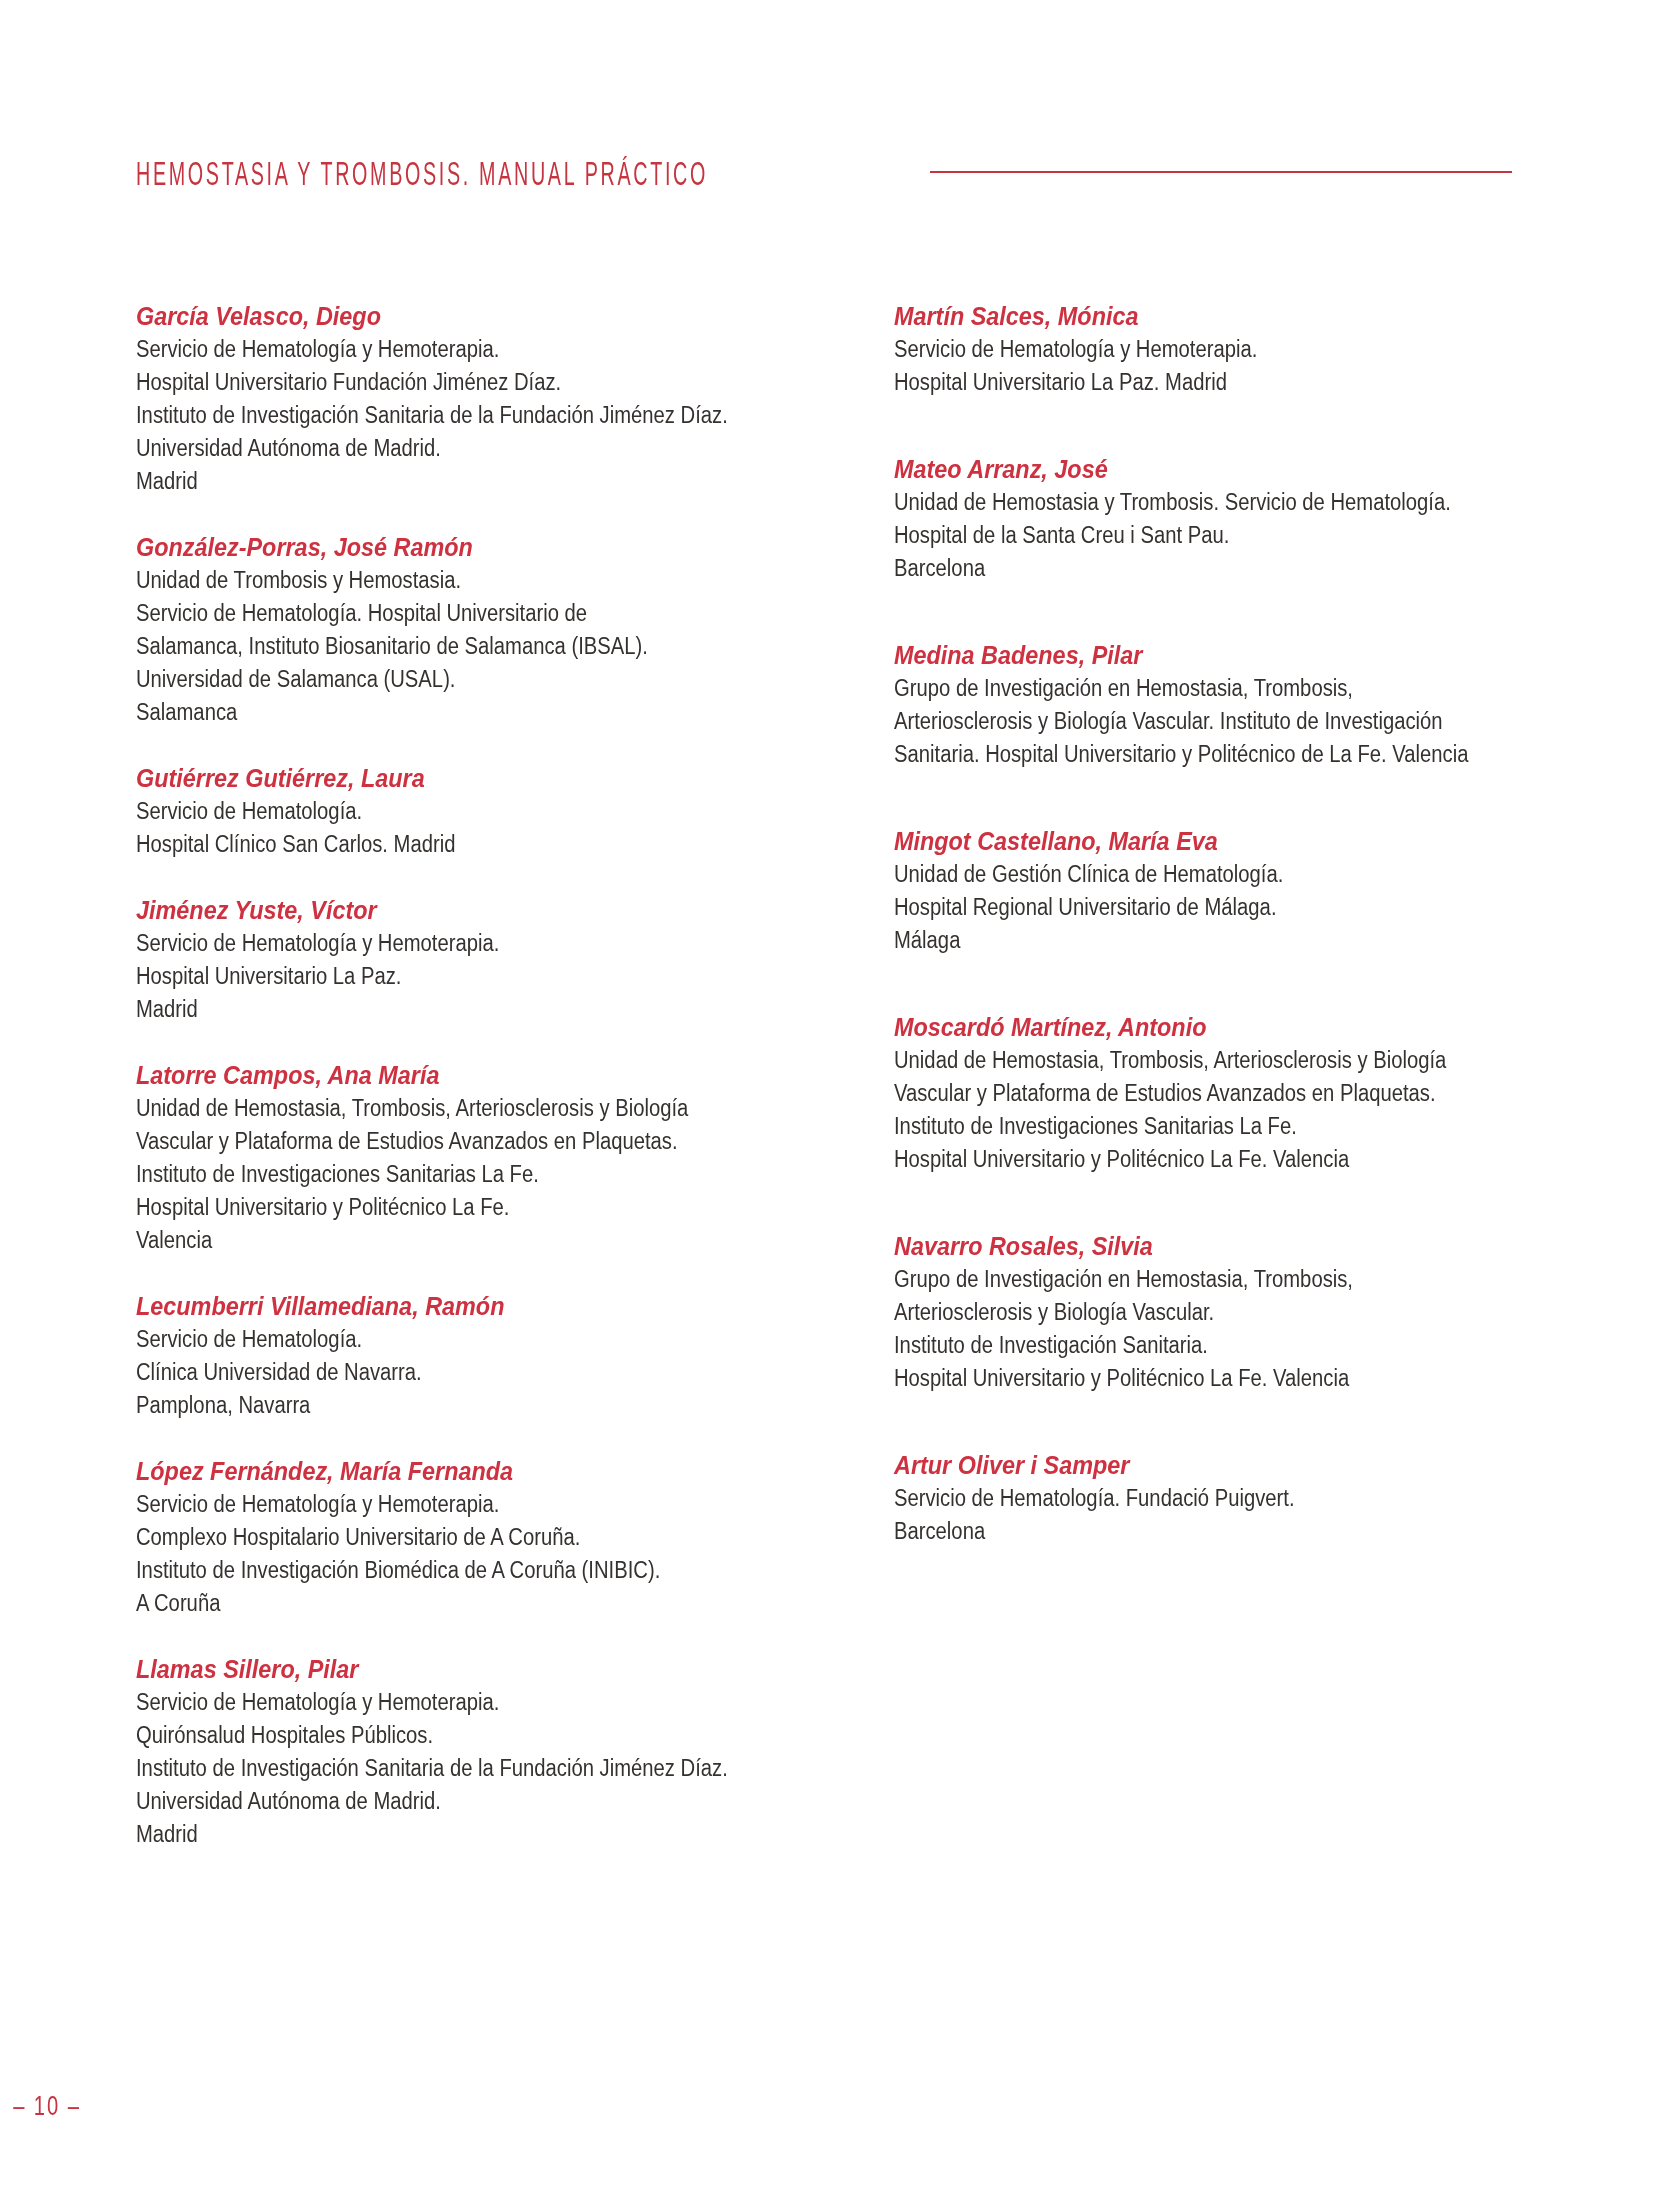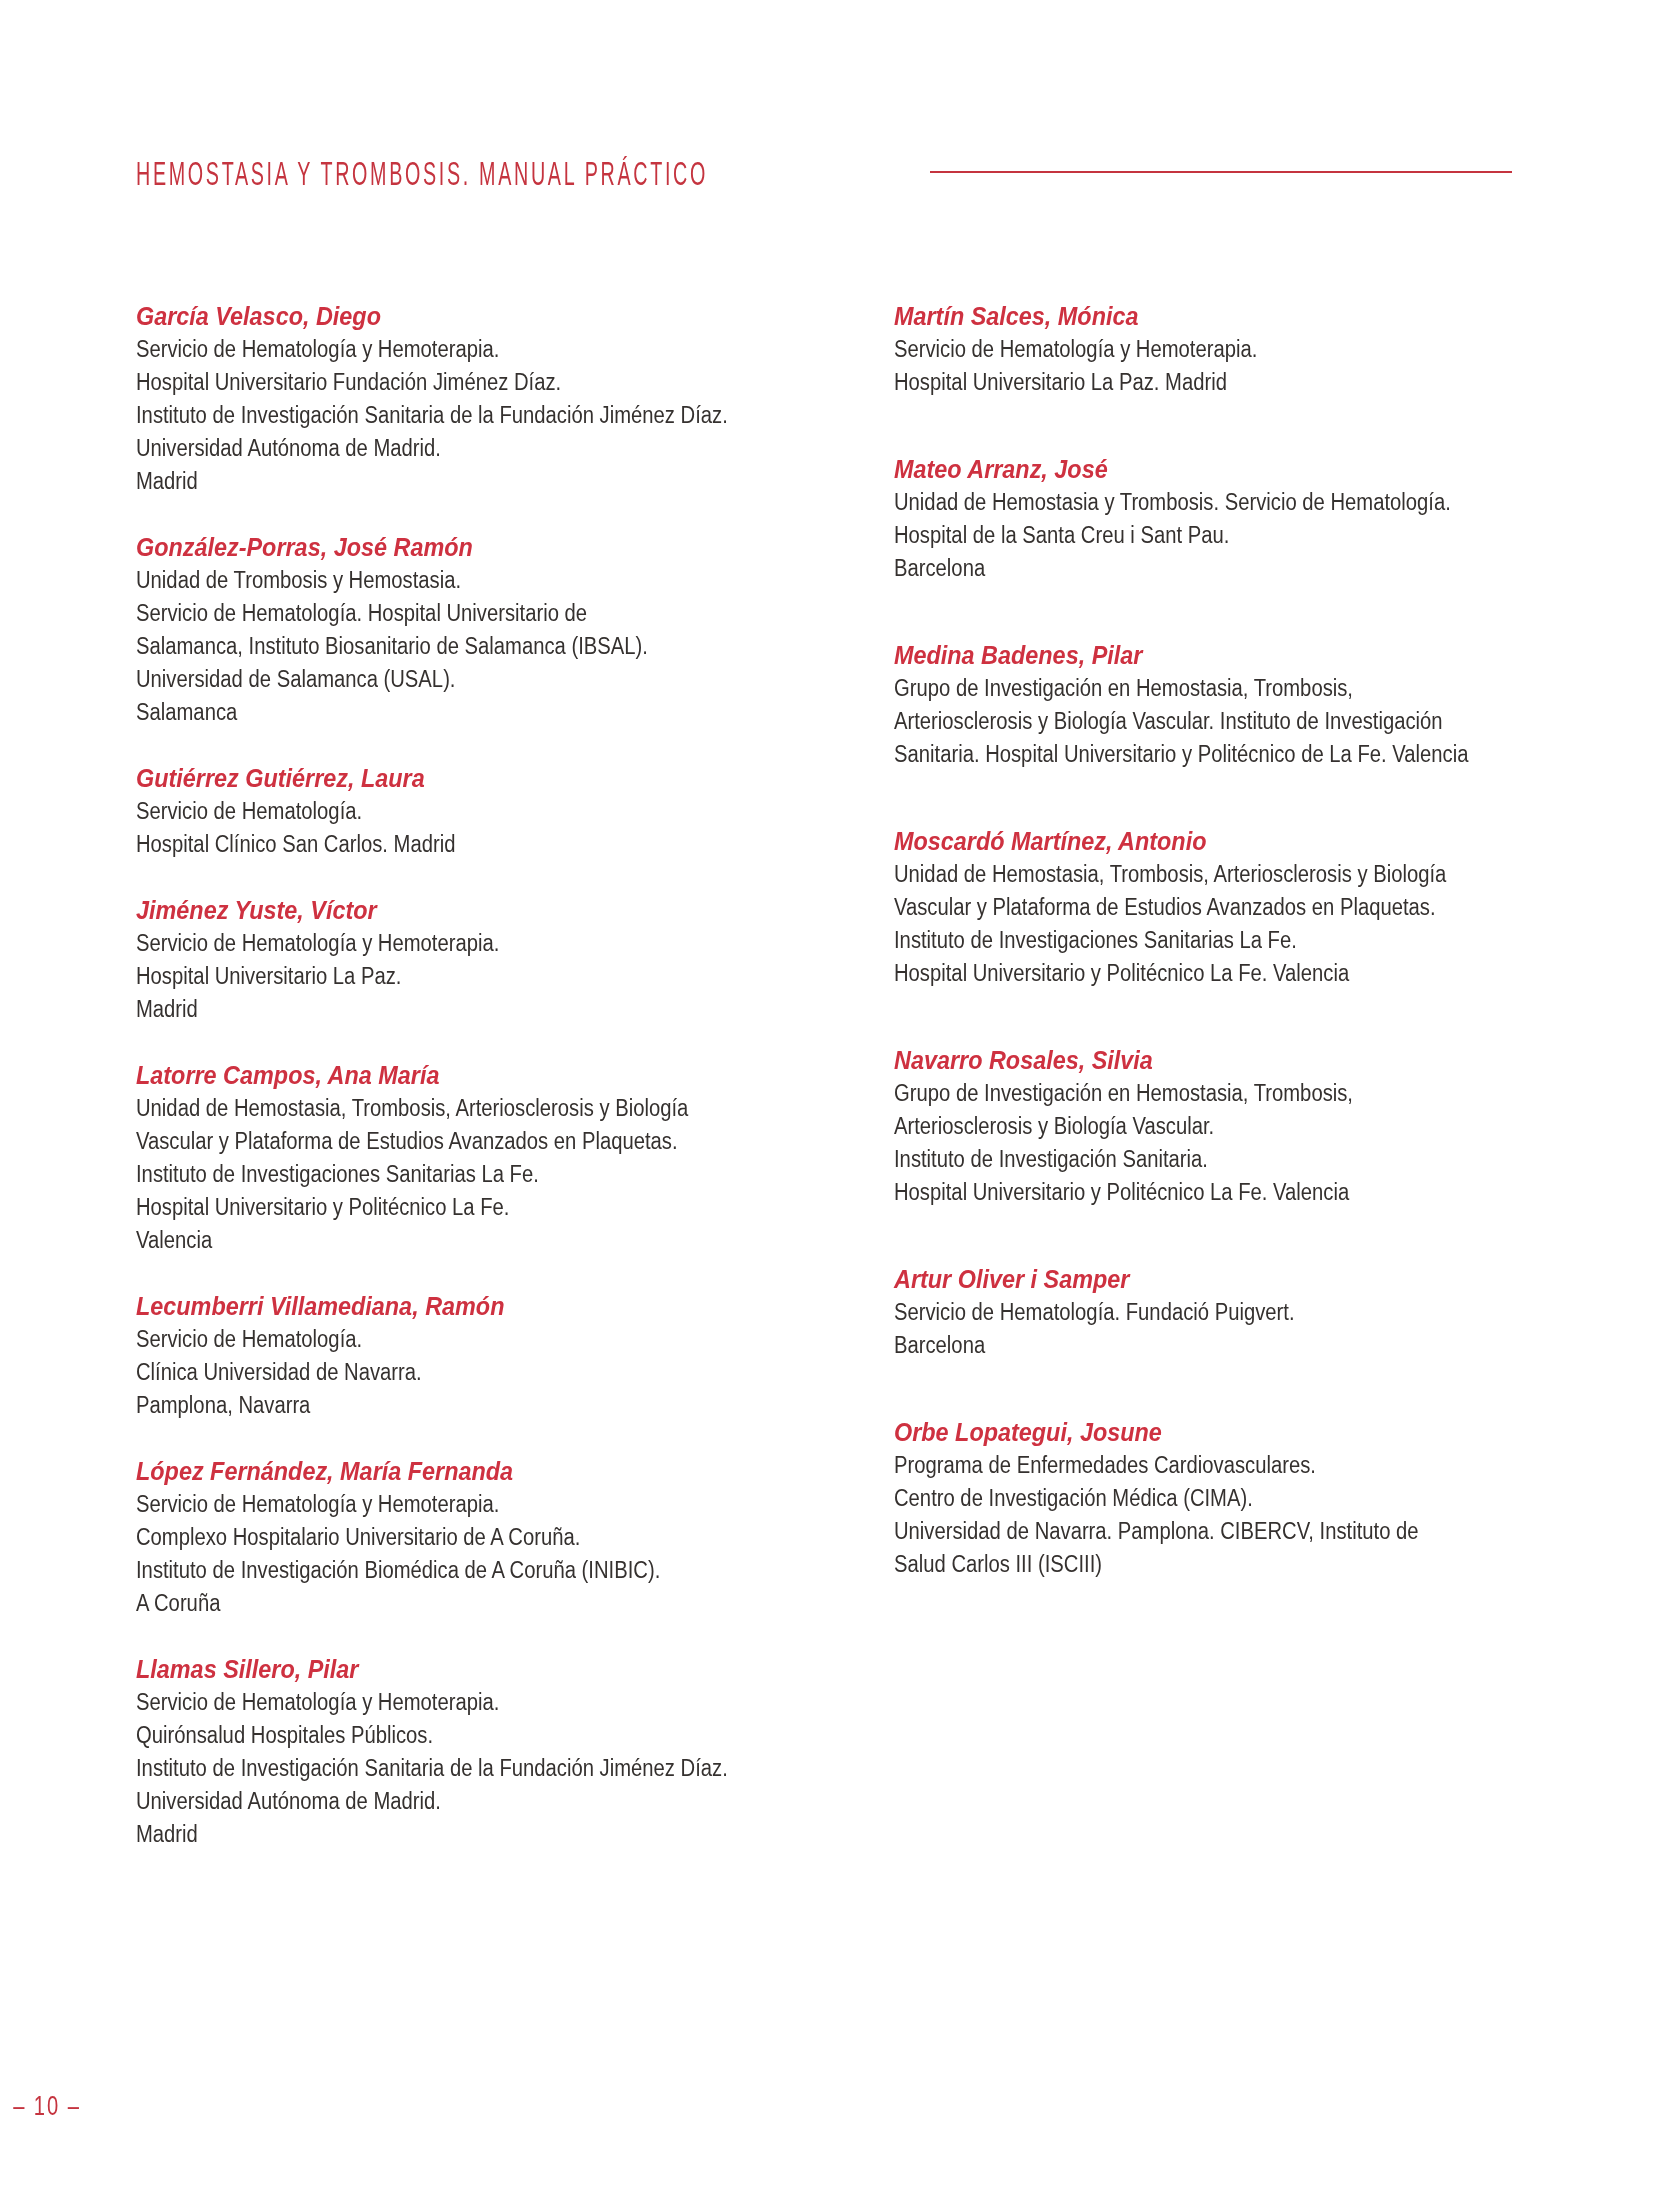--- a/index.html
+++ b/index.html
@@ -135,44 +135,43 @@
         <div class="entry-line">Hospital de la Santa Creu i Sant Pau.</div>
         <div class="entry-line">Barcelona</div>
       </div>
       <div class="entry">
         <div class="entry-name" style="color: rgb(206, 49, 64);">Medina Badenes, Pilar</div>
         <div class="entry-line">Grupo de Investigación en Hemostasia, Trombosis,</div>
         <div class="entry-line">Arteriosclerosis y Biología Vascular. Instituto de Investigación</div>
         <div class="entry-line">Sanitaria. Hospital Universitario y Politécnico de La Fe. Valencia</div>
       </div>
       <div class="entry">
+        <div class="entry-name" style="color: rgb(206, 49, 64);">Mingot Castellano, María Eva</div>
+        <div class="entry-line">Unidad de Gestión Clínica de Hematología.</div>
+        <div class="entry-line">Hospital Regional Universitario de Málaga.</div>
+        <div class="entry-line">Málaga</div>
+      </div>
+      <div class="entry">
         <div class="entry-name" style="color: rgb(206, 49, 64);">Moscardó Martínez, Antonio</div>
         <div class="entry-line">Unidad de Hemostasia, Trombosis, Arteriosclerosis y Biología</div>
         <div class="entry-line">Vascular y Plataforma de Estudios Avanzados en Plaquetas.</div>
         <div class="entry-line">Instituto de Investigaciones Sanitarias La Fe.</div>
         <div class="entry-line">Hospital Universitario y Politécnico La Fe. Valencia</div>
       </div>
       <div class="entry">
         <div class="entry-name" style="color: rgb(206, 49, 64);">Navarro Rosales, Silvia</div>
         <div class="entry-line">Grupo de Investigación en Hemostasia, Trombosis,</div>
         <div class="entry-line">Arteriosclerosis y Biología Vascular.</div>
         <div class="entry-line">Instituto de Investigación Sanitaria.</div>
         <div class="entry-line">Hospital Universitario y Politécnico La Fe. Valencia</div>
       </div>
       <div class="entry">
         <div class="entry-name" style="color: rgb(206, 49, 64);">Artur Oliver i Samper</div>
         <div class="entry-line">Servicio de Hematología. Fundació Puigvert.</div>
         <div class="entry-line">Barcelona</div>
       </div>
-      <div class="entry">
-        <div class="entry-name" style="color: rgb(206, 49, 64);">Orbe Lopategui, Josune</div>
-        <div class="entry-line">Programa de Enfermedades Cardiovasculares.</div>
-        <div class="entry-line">Centro de Investigación Médica (CIMA).</div>
-        <div class="entry-line">Universidad de Navarra. Pamplona. CIBERCV, Instituto de</div>
-        <div class="entry-line">Salud Carlos III (ISCIII)</div>
-      </div>
     </div>
 </div>
 
 <div class="footer">
   <span class="page-number">– 10 –</span>
 </div>
 
 
 </body></html>

